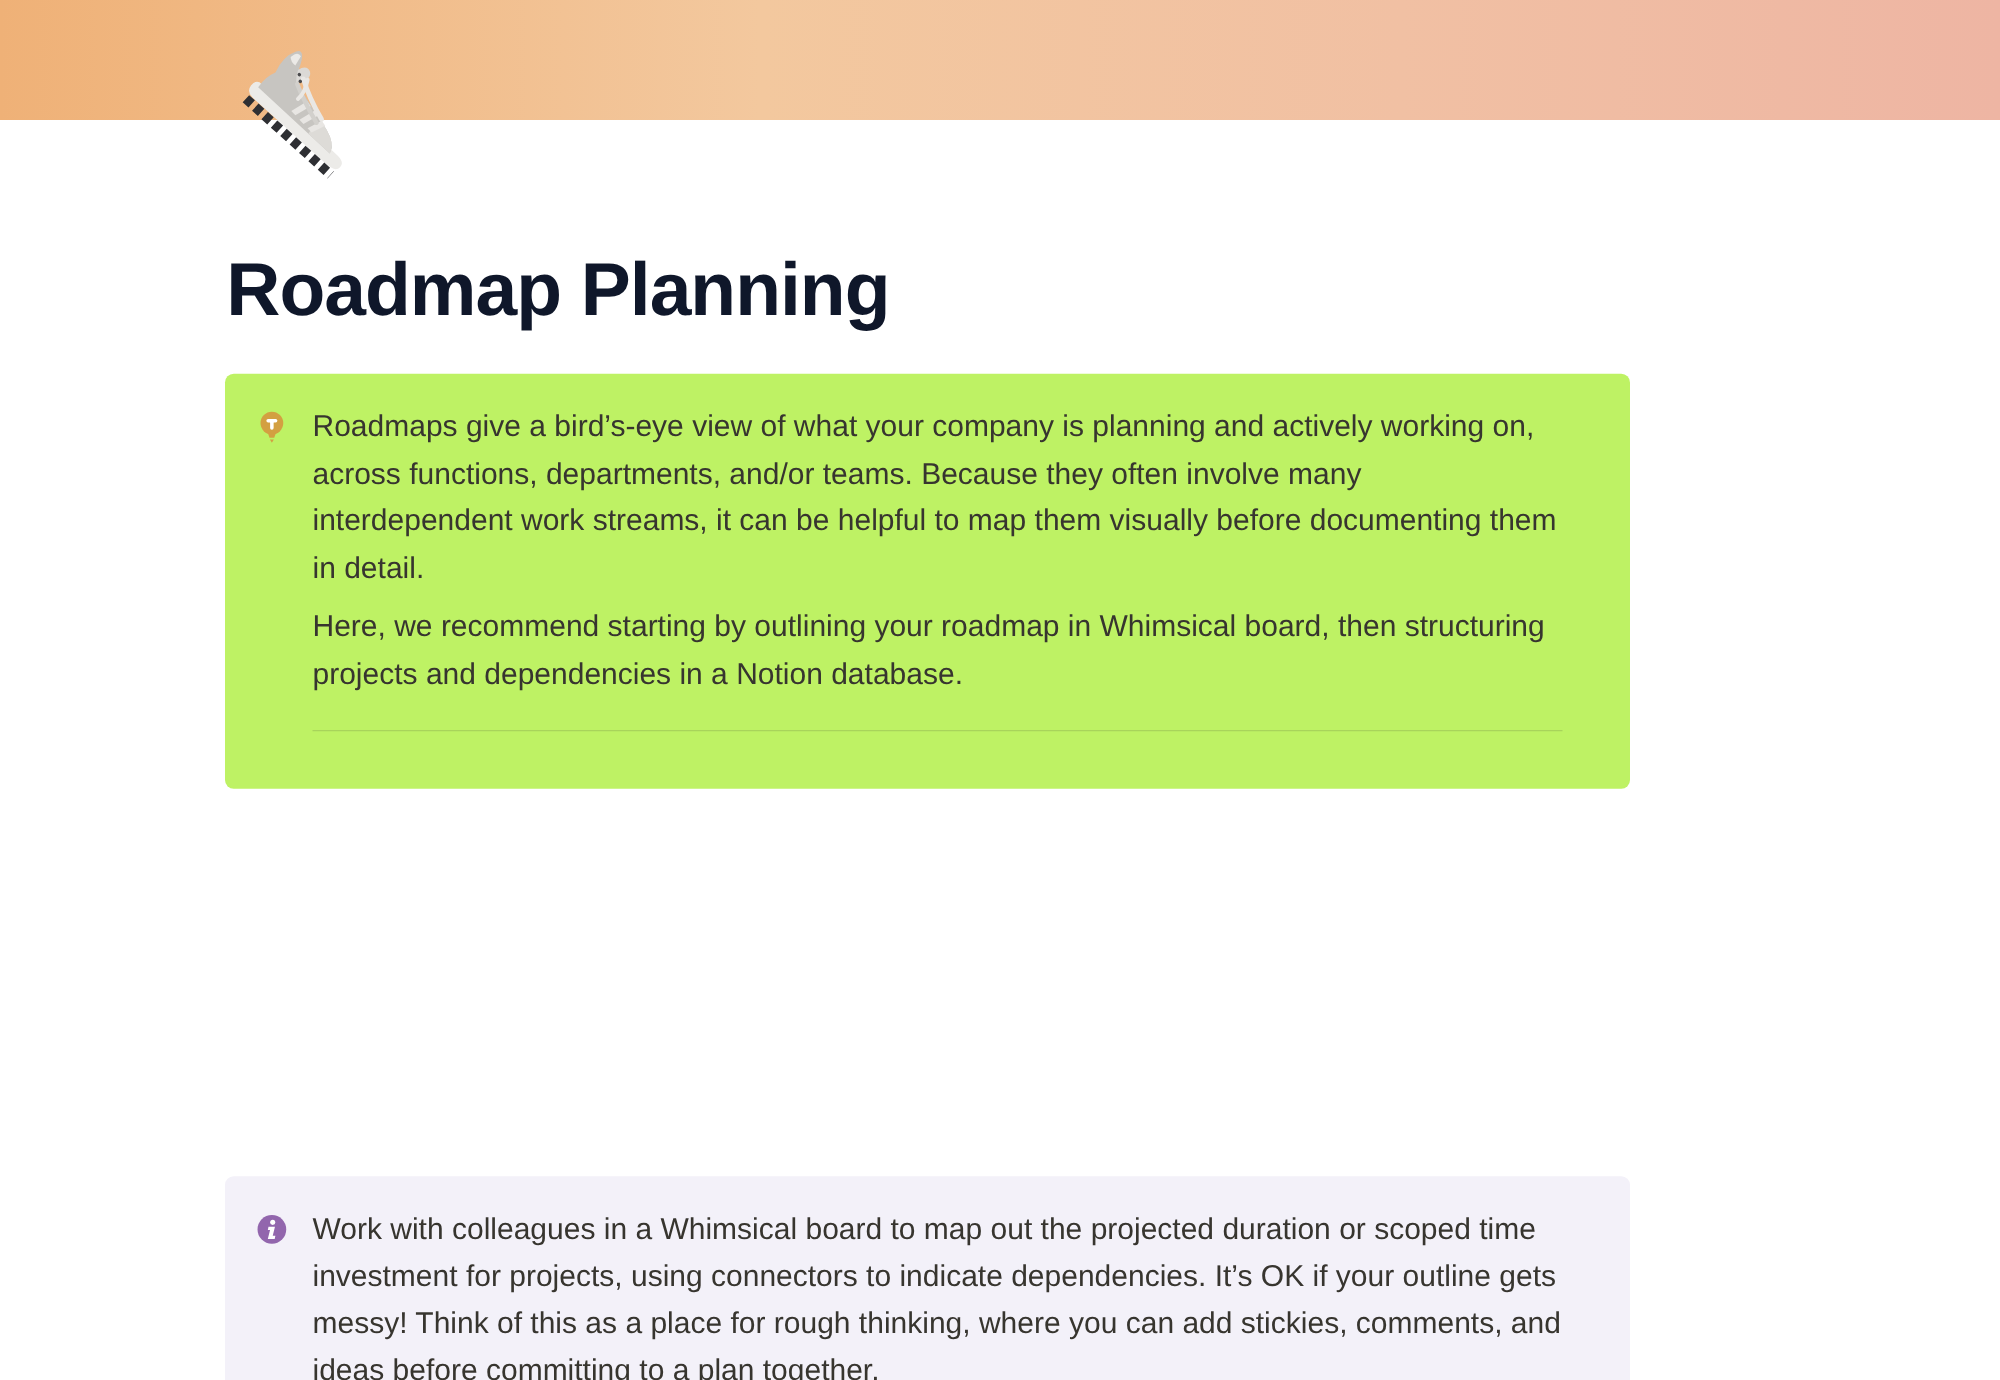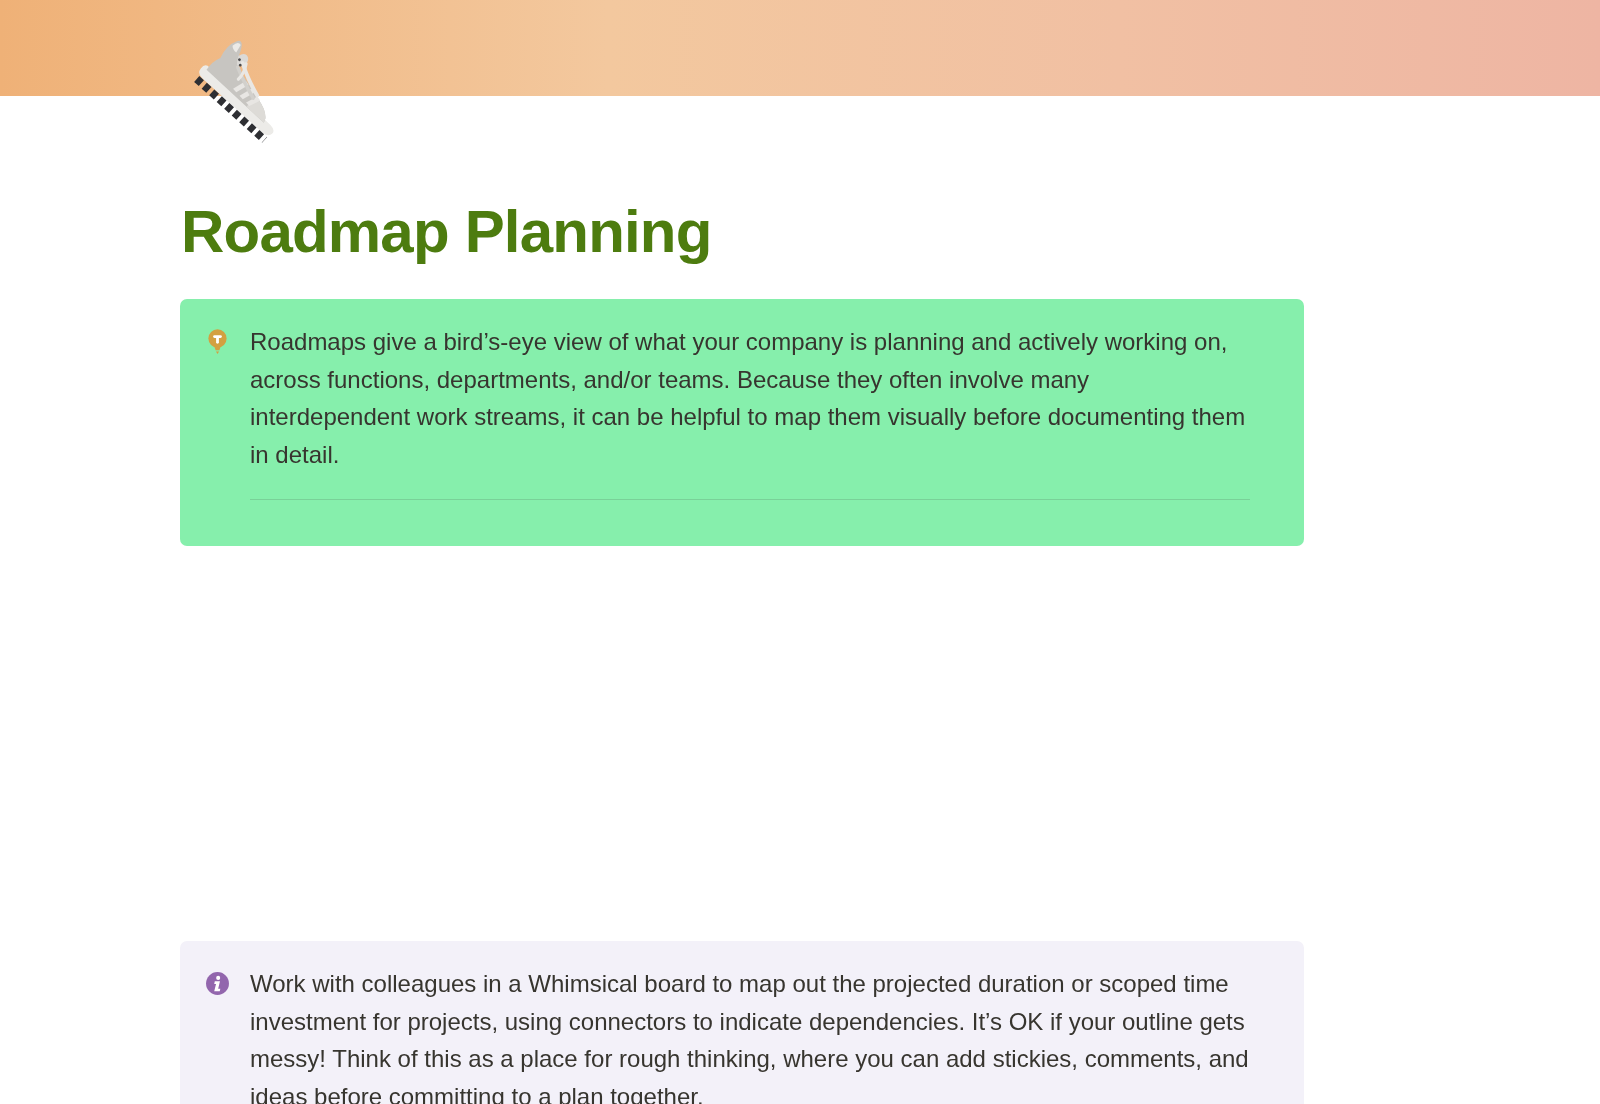--- a/index.html
+++ b/index.html
@@ -34,34 +34,34 @@
 
   
   .title {
     position: absolute;
     left: 181px; top: 194px;
     margin: 0;
     font-size: 60px;
     line-height: 1.25;
     font-weight: 700;
     letter-spacing: -0.8px;
-    color: #4d7c0f;
+    color: #0f172a;
   }
 
   
   .callout {
     position: absolute;
     left: 180px;
     width: 1124px;
     border-radius: 7px;
     padding: 24px;
     display: flex;
     align-items: flex-start;
   }
-  .callout-tip  { top: 299px; background: #86efac; }
+  .callout-tip  { top: 299px; background: #bef264; }
   .callout-info { top: 941px; background: #f3f1f9; min-height: 200px; }
 
   .callout-icon {
     flex: 0 0 27px;
     width: 27px; height: 27px;
     margin-top: 5px;
   }
   .callout-icon svg { width: 27px; height: 27px; display: block; }
 
   .callout-body {
@@ -146,20 +146,21 @@
       <svg viewBox="0 0 24 24">
         <circle cx="12" cy="9.3" r="8.1" fill="#d3a041"></circle>
         <path d="M9.2 16.4 h5.6 l-1.1 3.4 h-3.4 z" fill="#d3a041"></path>
         <path d="M10.6 20.9 h2.8 l-1.4 2.3 z" fill="#d3a041"></path>
         <rect x="8.1" y="6.4" width="7.8" height="2.5" rx="1.25" fill="#ffffff"></rect>
         <rect x="10.75" y="7.4" width="2.5" height="6.6" rx="1.25" fill="#ffffff"></rect>
       </svg>
     </div>
     <div class="callout-body">
       <p>Roadmaps give a bird’s-eye view of what your company is planning and actively working on, across functions, departments, and/or teams. Because they often involve many interdependent work streams, it can be helpful to map them visually before documenting them in detail.</p>
+      <p>Here, we recommend starting by outlining your roadmap in Whimsical board, then structuring projects and dependencies in a Notion database.</p>
       <div class="divider"></div>
     </div>
   </div>
 
 
   <div class="callout callout-info">
     <div class="callout-icon">
       <svg viewBox="0 0 24 24">
         <circle cx="12" cy="12" r="10.2" fill="#9266ad"></circle>
         <circle cx="12.6" cy="7" r="1.8" fill="#ffffff"></circle>

